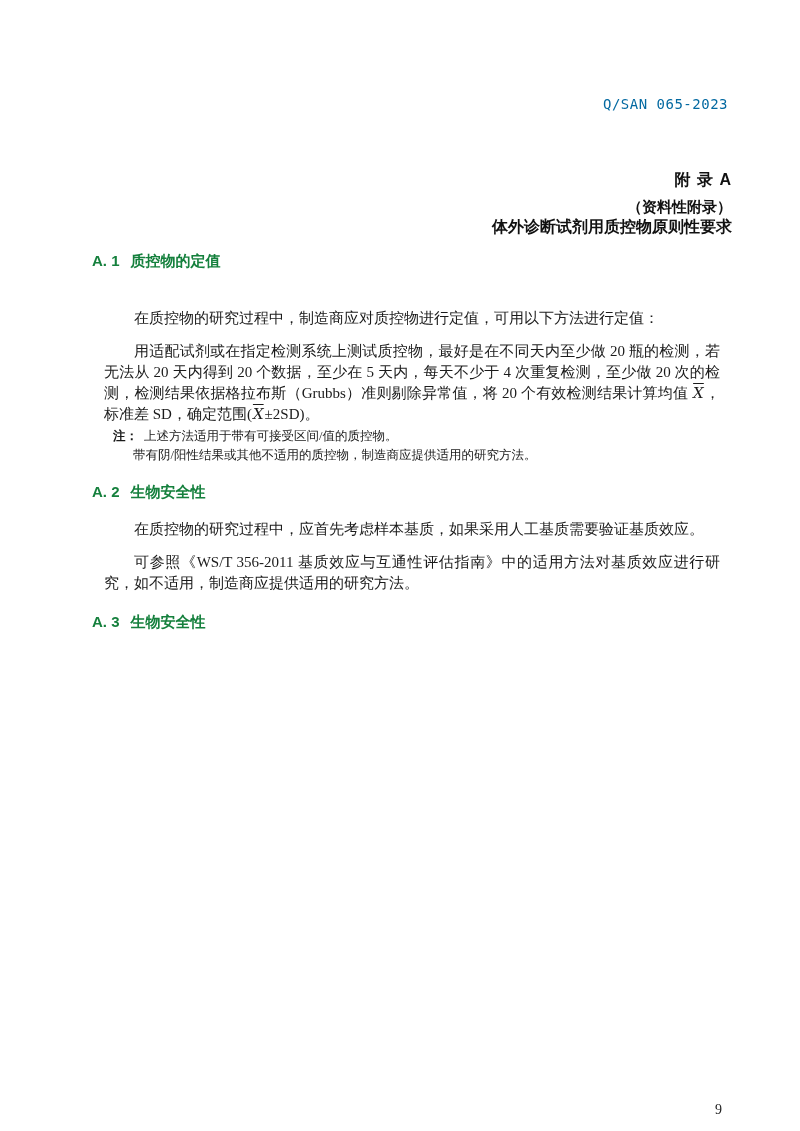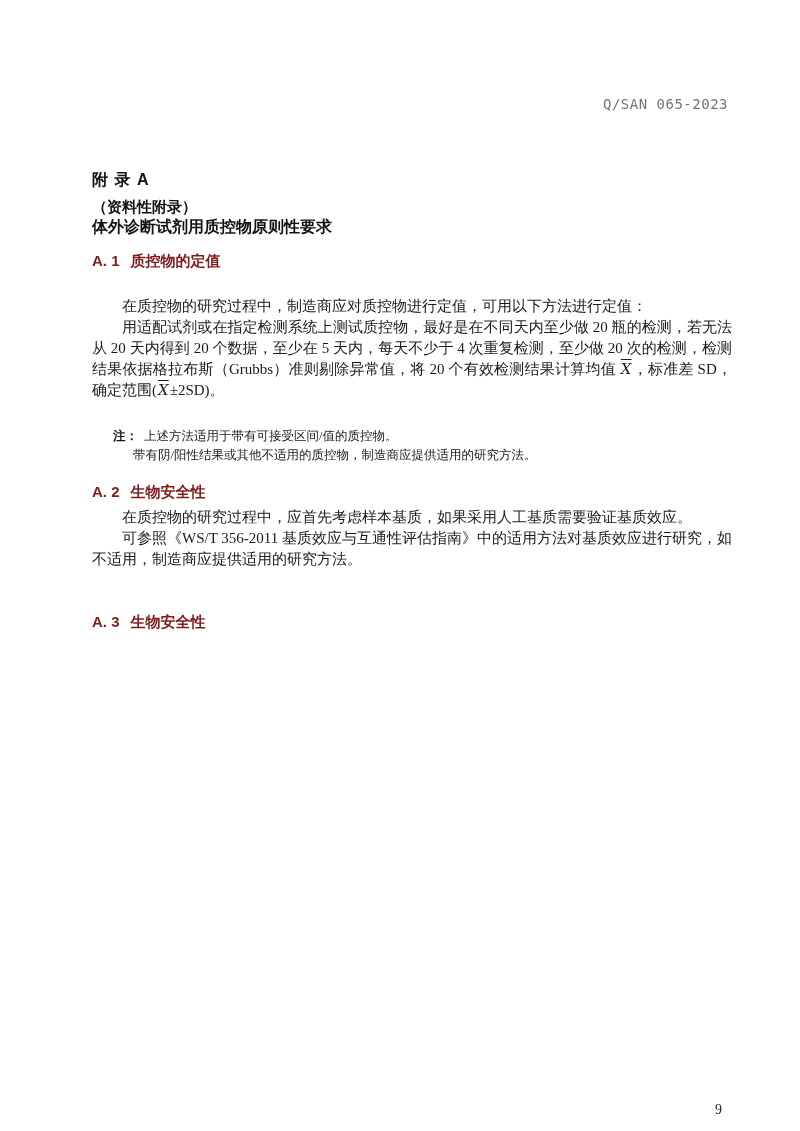--- a/index.html
+++ b/index.html
@@ -12,62 +12,62 @@
     color:#1a1a1a;
   }
 
   .header-code {
     position:absolute;
     top:96px;
     right:72px;
     font-family:"DejaVu Sans Mono","Liberation Mono",monospace;
     font-size:14px;
     letter-spacing:0.5px;
-    color:#737373;
+    color:#0369a1;
   }
 
   .doc-title {
     position:absolute;
     top:170px;
     left:92px;
     width:640px;
-    text-align:left;
+    text-align:right;
     font-family:"Liberation Sans","DejaVu Sans",sans-serif;
     font-weight:bold;
     color:#111;
   }
   .doc-title .t1 { font-size:16px; margin-bottom:7px; letter-spacing:1px; }
   .doc-title .t2 { font-size:15px; }
   .doc-title .t3 { font-size:16px; }
 
   .section-heading {
     position:absolute;
     left:92px;
     font-family:"Liberation Sans","DejaVu Sans",sans-serif;
     font-weight:bold;
     font-size:15px;
-    color:#7f1d1d;
+    color:#15803d;
     white-space:nowrap;
   }
   #h-a1 { top:252px; }
   #h-a2 { top:483px; }
   #h-a3 { top:613px; }
   .heading-num { margin-right:11px; }
 
   .para-block {
     position:absolute;
     left:92px;
     width:640px;
   }
   #p-a1 { top:296px; }
   #p-a2 { top:507px; }
   #p-a3 { top:650px; }
 
   .body-para {
-    margin:0;
+    margin:12px;
     font-family:"Liberation Serif","DejaVu Serif",serif;
     font-size:15px;
     line-height:21px;
     text-align:justify;
     text-indent:2em;
     color:#1a1a1a;
   }
 
   .xbar {
     font-family:"DejaVu Serif","Liberation Serif",serif;

